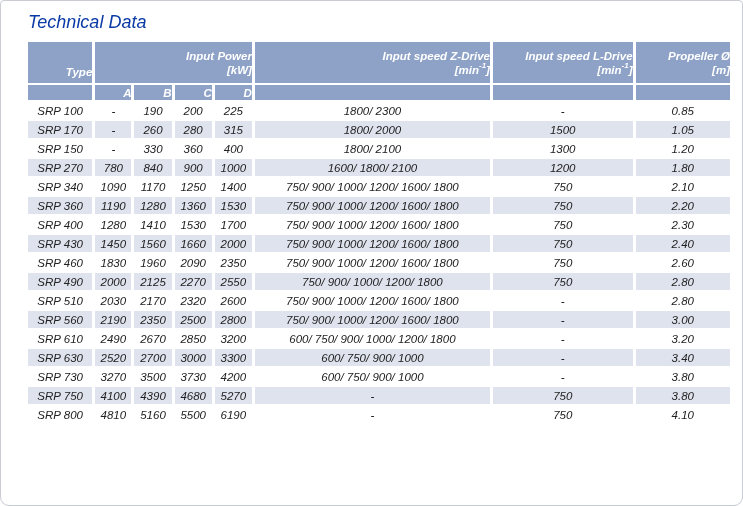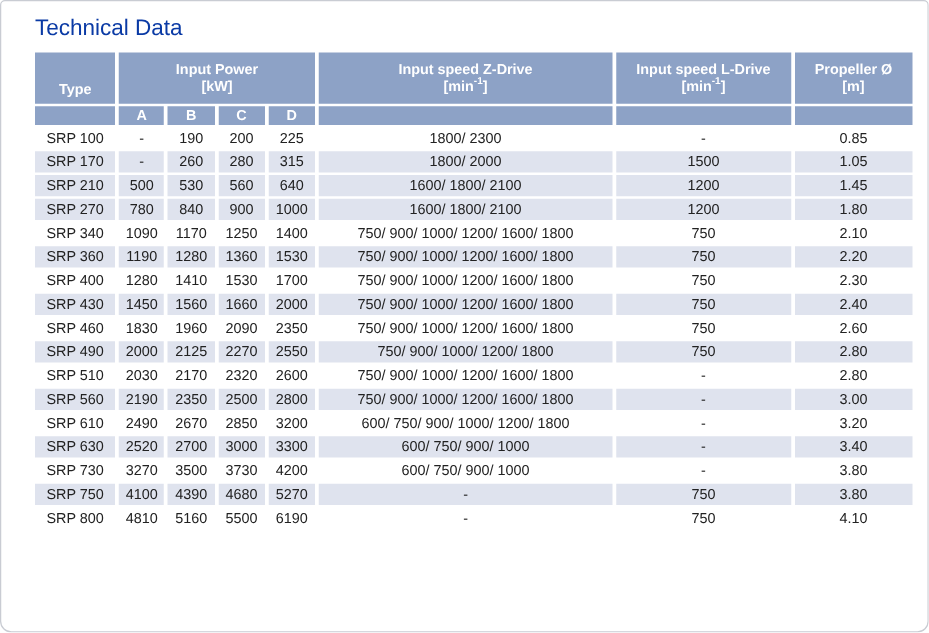--- a/index.html
+++ b/index.html
@@ -10,40 +10,41 @@
   }
   .page {
     position: relative;
     width: 743px;
     height: 506px;
     box-sizing: border-box;
     background: #ffffff;
     border: 1px solid #c9ccd3;
     border-radius: 4px 4px 9px 9px;
     overflow: hidden;
+    font-style: italic;
   }
   .title {
     font-size: 18px;
     font-weight: 400;
     color: #0a3aa5;
     margin: 11px 0 7px 27px;
   }
   table.tdata {
     margin-left: 24px;
     border-collapse: separate;
     border-spacing: 3px 2px;
     table-layout: fixed;
     width: 708px;
   }
   table.tdata th {
     background: #8da2c6;
     color: #ffffff;
     font-size: 11.5px;
     font-weight: bold;
-    text-align: center;
+    text-align: right;
     vertical-align: middle;
     padding: 0;
     line-height: 14px;
     white-space: nowrap;
   }
   tr.hr1 th { height: 37px; }
   tr.hr1 th.type-h { vertical-align: bottom; padding-bottom: 4px; }
   tr.hr2 th { height: 15px; }
   table.tdata td {
     background: #ffffff;
@@ -127,29 +128,29 @@
         <tr class="shaded">
           <td>SRP 170</td>
           <td>-</td>
           <td>260</td>
           <td>280</td>
           <td>315</td>
           <td>1800/ 2000</td>
           <td>1500</td>
           <td>1.05</td>
         </tr>
-        <tr class="shaded">
-          <td>SRP 210</td>
-          <td>500</td>
-          <td>530</td>
-          <td>560</td>
-          <td>640</td>
-          <td>1600/ 1800/ 2100</td>
-          <td>1200</td>
-          <td>1.45</td>
+        <tr class="plain">
+          <td>SRP 150</td>
+          <td>-</td>
+          <td>330</td>
+          <td>360</td>
+          <td>400</td>
+          <td>1800/ 2100</td>
+          <td>1300</td>
+          <td>1.20</td>
         </tr>
         <tr class="shaded">
           <td>SRP 270</td>
           <td>780</td>
           <td>840</td>
           <td>900</td>
           <td>1000</td>
           <td>1600/ 1800/ 2100</td>
           <td>1200</td>
           <td>1.80</td>

